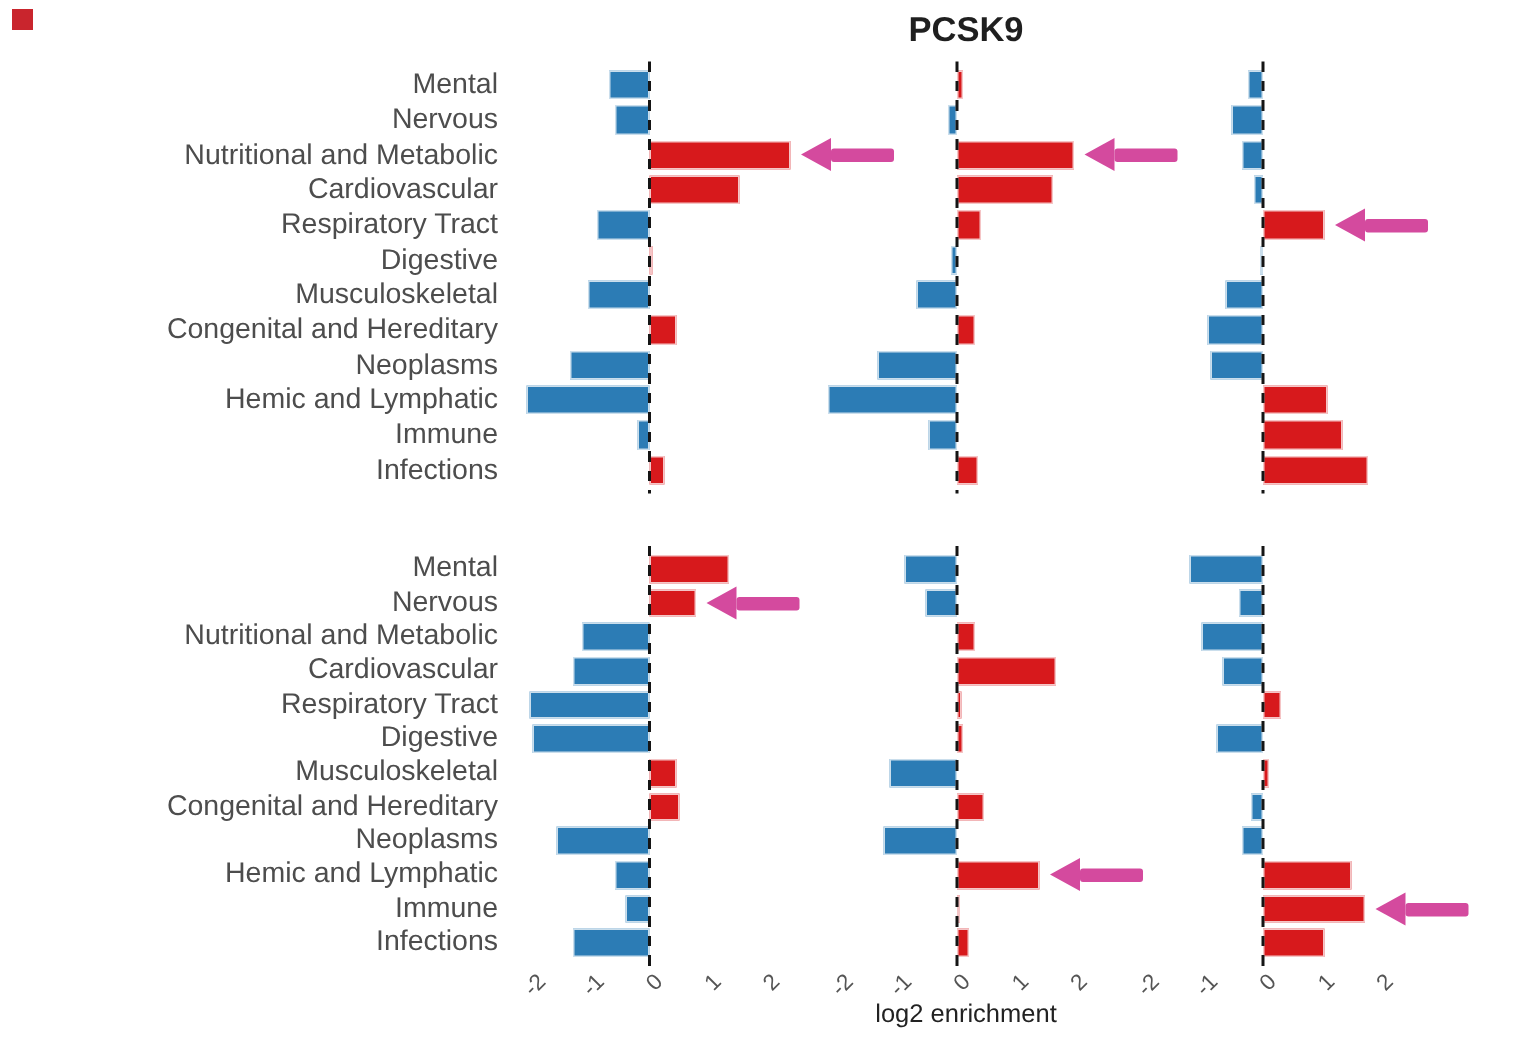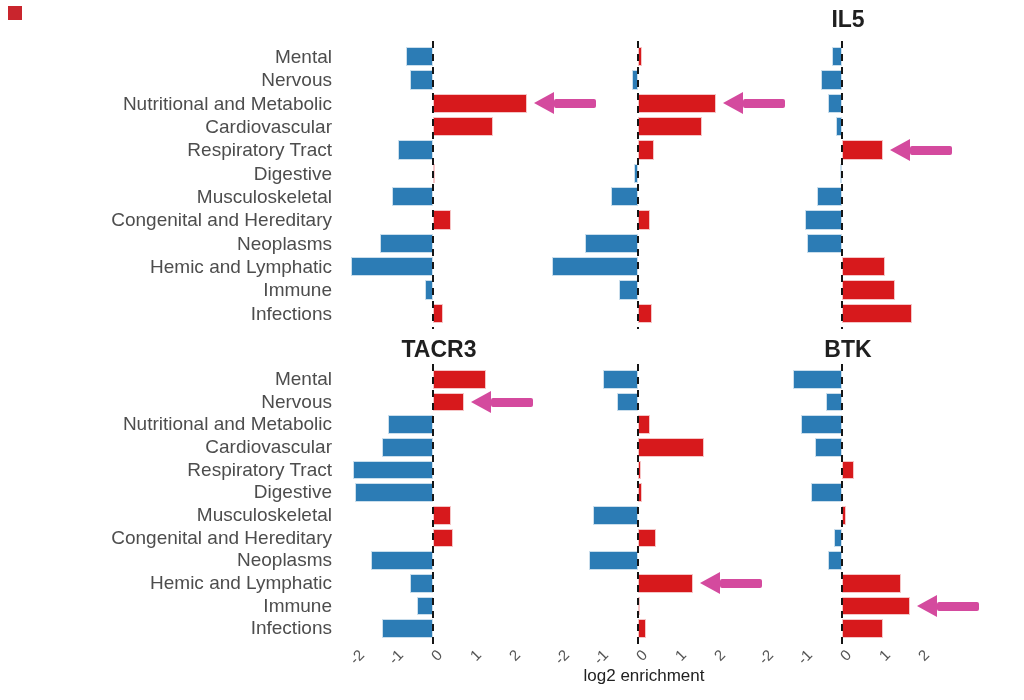--- a/index.html
+++ b/index.html
@@ -65,60 +65,59 @@
       <div class="bar" style="top: 188.667px; height: 19.3333px; left: 36.35px; width: 52.65px; background: rgb(44, 124, 181);"></div>
       <div class="bar" style="top: 212px; height: 19.3333px; left: 7.1px; width: 81.9px; background: rgb(44, 124, 181);"></div>
       <div class="bar" style="top: 235.333px; height: 19.3333px; left: 81.2px; width: 7.8px; background: rgb(44, 124, 181);"></div>
       <div class="bar" style="top: 258.667px; height: 19.3333px; left: 89px; width: 9.75px; background: rgb(215, 25, 28);"></div>
       <div class="zero-line" style="left: 88px;"></div>
     </div>
     <div class="arrow" style="left: 533.6px; top: 92.3333px; height: 22px;">
       <div class="arrow-head" style="border-right: 20px solid rgb(212, 74, 158);"></div>
       <div class="arrow-tail" style="background: rgb(212, 74, 158);"></div>
     </div>
+    <div class="facet-title" style="left: 549px; top: 6px;">PCSK9</div>
     <div class="panel" style="left: 549px; top: 45px; width: 190px; height: 280px;">
       <div class="bar" style="top: 2px; height: 19.3333px; left: 89px; width: 3.9px; background: rgb(215, 25, 28);"></div>
       <div class="bar" style="top: 25.3333px; height: 19.3333px; left: 83.15px; width: 5.85px; background: rgb(44, 124, 181);"></div>
       <div class="bar" style="top: 48.6667px; height: 19.3333px; left: 89px; width: 78px; background: rgb(215, 25, 28);"></div>
       <div class="bar" style="top: 72px; height: 19.3333px; left: 89px; width: 64.35px; background: rgb(215, 25, 28);"></div>
       <div class="bar" style="top: 95.3333px; height: 19.3333px; left: 89px; width: 15.6px; background: rgb(215, 25, 28);"></div>
       <div class="bar" style="top: 118.667px; height: 19.3333px; left: 85.1px; width: 3.9px; background: rgb(44, 124, 181);"></div>
       <div class="bar" style="top: 142px; height: 19.3333px; left: 61.7px; width: 27.3px; background: rgb(44, 124, 181);"></div>
       <div class="bar" style="top: 165.333px; height: 19.3333px; left: 89px; width: 11.7px; background: rgb(215, 25, 28);"></div>
       <div class="bar" style="top: 188.667px; height: 19.3333px; left: 36.35px; width: 52.65px; background: rgb(44, 124, 181);"></div>
       <div class="bar" style="top: 212px; height: 19.3333px; left: 3.2px; width: 85.8px; background: rgb(44, 124, 181);"></div>
       <div class="bar" style="top: 235.333px; height: 19.3333px; left: 69.5px; width: 19.5px; background: rgb(44, 124, 181);"></div>
       <div class="bar" style="top: 258.667px; height: 19.3333px; left: 89px; width: 13.65px; background: rgb(215, 25, 28);"></div>
       <div class="zero-line" style="left: 88px;"></div>
     </div>
     <div class="arrow" style="left: 723px; top: 92.3333px; height: 22px;">
       <div class="arrow-head" style="border-right: 20px solid rgb(212, 74, 158);"></div>
       <div class="arrow-tail" style="background: rgb(212, 74, 158);"></div>
     </div>
-    <div class="facet-title" style="left: 753px; top: 6px;">IL5</div>
     <div class="panel" style="left: 753px; top: 45px; width: 190px; height: 280px;">
       <div class="bar" style="top: 2px; height: 19.3333px; left: 79.25px; width: 9.75px; background: rgb(44, 124, 181);"></div>
       <div class="bar" style="top: 25.3333px; height: 19.3333px; left: 67.55px; width: 21.45px; background: rgb(44, 124, 181);"></div>
       <div class="bar" style="top: 48.6667px; height: 19.3333px; left: 75.35px; width: 13.65px; background: rgb(44, 124, 181);"></div>
       <div class="bar" style="top: 72px; height: 19.3333px; left: 83.15px; width: 5.85px; background: rgb(44, 124, 181);"></div>
       <div class="bar" style="top: 95.3333px; height: 19.3333px; left: 89px; width: 40.95px; background: rgb(215, 25, 28);"></div>
       <div class="bar" style="top: 118.667px; height: 19.3333px; left: 87px; width: 2px; background: rgb(44, 124, 181);"></div>
       <div class="bar" style="top: 142px; height: 19.3333px; left: 63.65px; width: 25.35px; background: rgb(44, 124, 181);"></div>
       <div class="bar" style="top: 165.333px; height: 19.3333px; left: 51.95px; width: 37.05px; background: rgb(44, 124, 181);"></div>
       <div class="bar" style="top: 188.667px; height: 19.3333px; left: 53.9px; width: 35.1px; background: rgb(44, 124, 181);"></div>
       <div class="bar" style="top: 212px; height: 19.3333px; left: 89px; width: 42.9px; background: rgb(215, 25, 28);"></div>
       <div class="bar" style="top: 235.333px; height: 19.3333px; left: 89px; width: 52.65px; background: rgb(215, 25, 28);"></div>
       <div class="bar" style="top: 258.667px; height: 19.3333px; left: 89px; width: 70.2px; background: rgb(215, 25, 28);"></div>
       <div class="zero-line" style="left: 88px;"></div>
     </div>
     <div class="arrow" style="left: 889.95px; top: 139px; height: 22px;">
       <div class="arrow-head" style="border-right: 20px solid rgb(212, 74, 158);"></div>
       <div class="arrow-tail" style="background: rgb(212, 74, 158);"></div>
     </div>
-    <div class="facet-title" style="left: 344px; top: 336px;">TACR3</div>
     <div class="panel" style="left: 344px; top: 368px; width: 190px; height: 272px;">
       <div class="bar" style="top: 2px; height: 18.6667px; left: 89px; width: 52.65px; background: rgb(215, 25, 28);"></div>
       <div class="bar" style="top: 24.6667px; height: 18.6667px; left: 89px; width: 31.2px; background: rgb(215, 25, 28);"></div>
       <div class="bar" style="top: 47.3333px; height: 18.6667px; left: 44.15px; width: 44.85px; background: rgb(44, 124, 181);"></div>
       <div class="bar" style="top: 70px; height: 18.6667px; left: 38.3px; width: 50.7px; background: rgb(44, 124, 181);"></div>
       <div class="bar" style="top: 92.6667px; height: 18.6667px; left: 9.05px; width: 79.95px; background: rgb(44, 124, 181);"></div>
       <div class="bar" style="top: 115.333px; height: 18.6667px; left: 11px; width: 78px; background: rgb(44, 124, 181);"></div>
       <div class="bar" style="top: 138px; height: 18.6667px; left: 89px; width: 17.55px; background: rgb(215, 25, 28);"></div>
       <div class="bar" style="top: 160.667px; height: 18.6667px; left: 89px; width: 19.5px; background: rgb(215, 25, 28);"></div>
       <div class="bar" style="top: 183.333px; height: 18.6667px; left: 26.6px; width: 62.4px; background: rgb(44, 124, 181);"></div>
@@ -143,21 +142,20 @@
       <div class="bar" style="top: 183.333px; height: 18.6667px; left: 40.25px; width: 48.75px; background: rgb(44, 124, 181);"></div>
       <div class="bar" style="top: 206px; height: 18.6667px; left: 89px; width: 54.6px; background: rgb(215, 25, 28);"></div>
       <div class="bar" style="top: 228.667px; height: 18.6667px; left: 89px; width: 2px; background: rgb(215, 25, 28);"></div>
       <div class="bar" style="top: 251.333px; height: 18.6667px; left: 89px; width: 7.8px; background: rgb(215, 25, 28);"></div>
       <div class="zero-line" style="left: 88px;"></div>
     </div>
     <div class="arrow" style="left: 699.6px; top: 572.333px; height: 22px;">
       <div class="arrow-head" style="border-right: 20px solid rgb(212, 74, 158);"></div>
       <div class="arrow-tail" style="background: rgb(212, 74, 158);"></div>
     </div>
-    <div class="facet-title" style="left: 753px; top: 336px;">BTK</div>
     <div class="panel" style="left: 753px; top: 368px; width: 190px; height: 272px;">
       <div class="bar" style="top: 2px; height: 18.6667px; left: 40.25px; width: 48.75px; background: rgb(44, 124, 181);"></div>
       <div class="bar" style="top: 24.6667px; height: 18.6667px; left: 73.4px; width: 15.6px; background: rgb(44, 124, 181);"></div>
       <div class="bar" style="top: 47.3333px; height: 18.6667px; left: 48.05px; width: 40.95px; background: rgb(44, 124, 181);"></div>
       <div class="bar" style="top: 70px; height: 18.6667px; left: 61.7px; width: 27.3px; background: rgb(44, 124, 181);"></div>
       <div class="bar" style="top: 92.6667px; height: 18.6667px; left: 89px; width: 11.7px; background: rgb(215, 25, 28);"></div>
       <div class="bar" style="top: 115.333px; height: 18.6667px; left: 57.8px; width: 31.2px; background: rgb(44, 124, 181);"></div>
       <div class="bar" style="top: 138px; height: 18.6667px; left: 89px; width: 3.9px; background: rgb(215, 25, 28);"></div>
       <div class="bar" style="top: 160.667px; height: 18.6667px; left: 81.2px; width: 7.8px; background: rgb(44, 124, 181);"></div>
       <div class="bar" style="top: 183.333px; height: 18.6667px; left: 75.35px; width: 13.65px; background: rgb(44, 124, 181);"></div>

